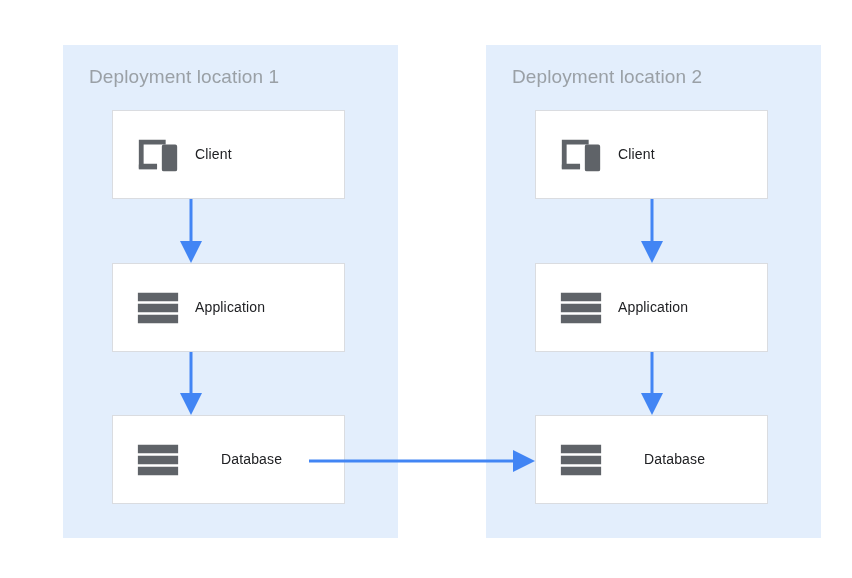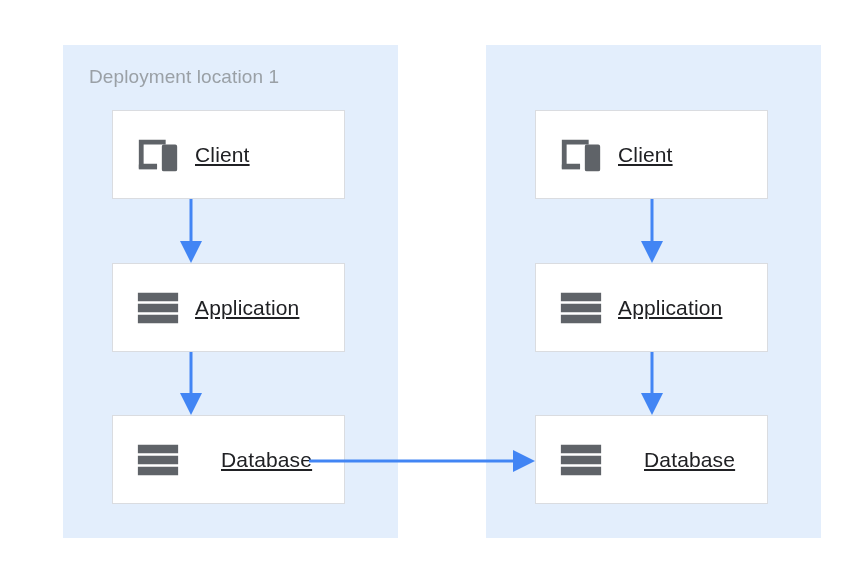--- a/index.html
+++ b/index.html
@@ -59,26 +59,25 @@
 
   .node-icon {
     width: 46px;
     height: 46px;
     margin-left: 22px;
     margin-right: 14px;
     flex: 0 0 auto;
     display: block;
   }
   .node-label {
-    font-size: 21px;
+    font-size: 14px;
     line-height: 25px;
     color: #202124;
     letter-spacing: 0.15px;
     white-space: nowrap;
-    text-decoration: underline;
   }
 
   
   .arrow-svg {
     position: absolute;
     overflow: visible;
     pointer-events: none;
   }
   .arrow-v-1 { left: 0px; top: 0px; width: 852px; height: 578px; }
 </style>
@@ -112,20 +111,21 @@
       <svg class="node-icon" viewBox="0 0 48 48">
         <path fill="#5f6368" d="M3 8 h42 v9 H3 z M6.5 10.5 h5 v4 h-5 z"></path>
         <path fill="#5f6368" d="M3 19.5 h42 v9 H3 z M6.5 22 h5 v4 h-5 z"></path>
         <path fill="#5f6368" d="M3 31 h42 v9 H3 z M6.5 33.5 h5 v4 h-5 z"></path>
       </svg>
       <span class="node-label">Database</span>
     </div>
   </div>
 
   <div class="zone zone-right">
+    <div class="zone-title">Deployment location 2</div>
 
     <div class="node node-client">
       <svg class="node-icon" viewBox="0 0 48 48">
         <path fill="#5f6368" d="M4 8 h28 v5 H9 v20 h14 v5 H4 z"></path>
         <path fill="#5f6368" d="M4 34 h19 v5 H4 z"></path>
         <path fill="#5f6368" d="M30 13 h12 a2 2 0 0 1 2 2 v24 a2 2 0 0 1 -2 2 h-12 a2 2 0 0 1 -2 -2 v-24 a2 2 0 0 1 2 -2 z M32.5 17.5 h7 v19 h-7 z"></path>
       </svg>
       <span class="node-label">Client</span>
     </div>
 

